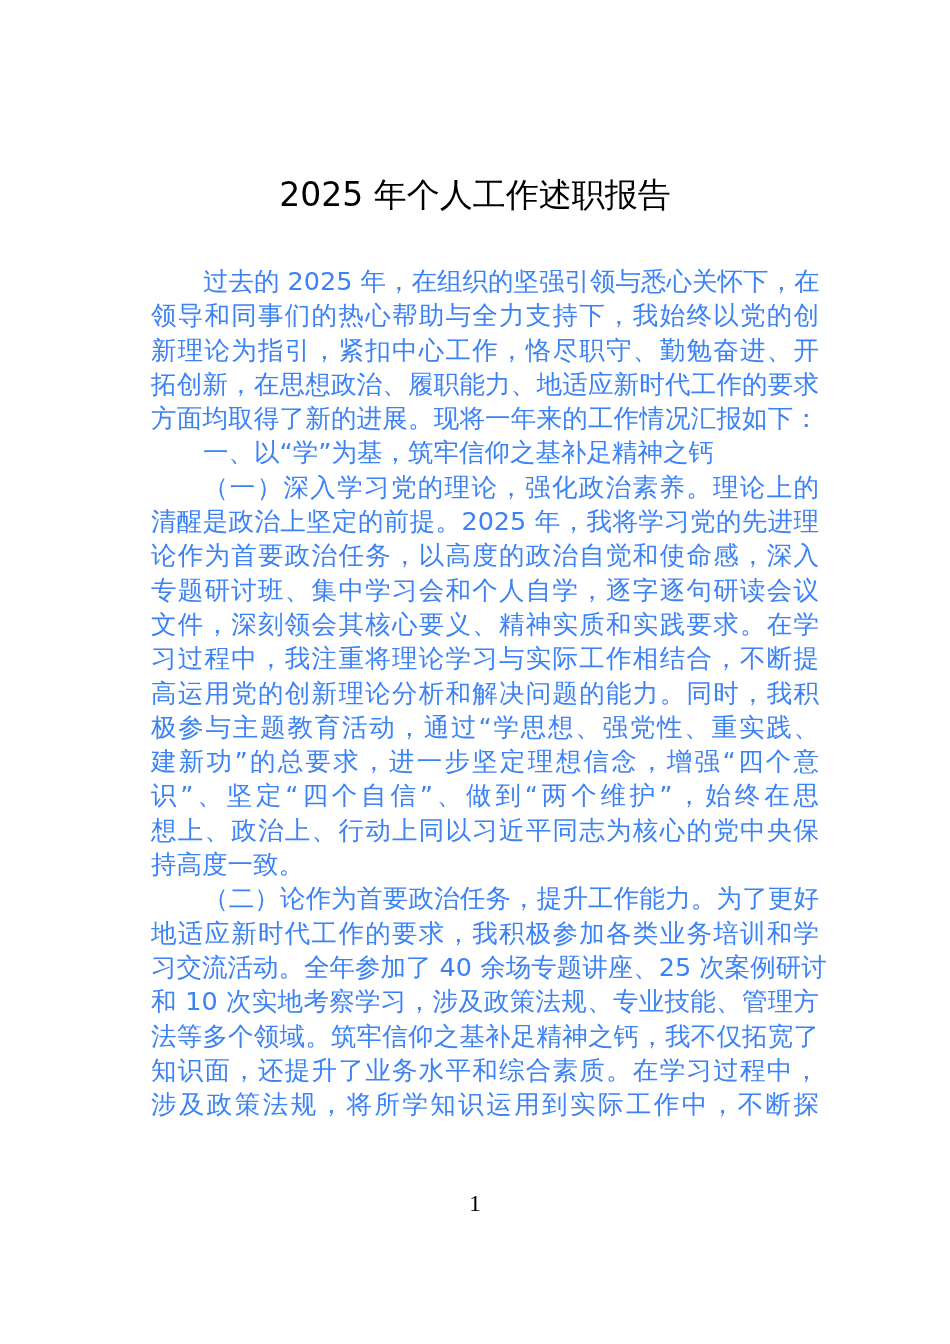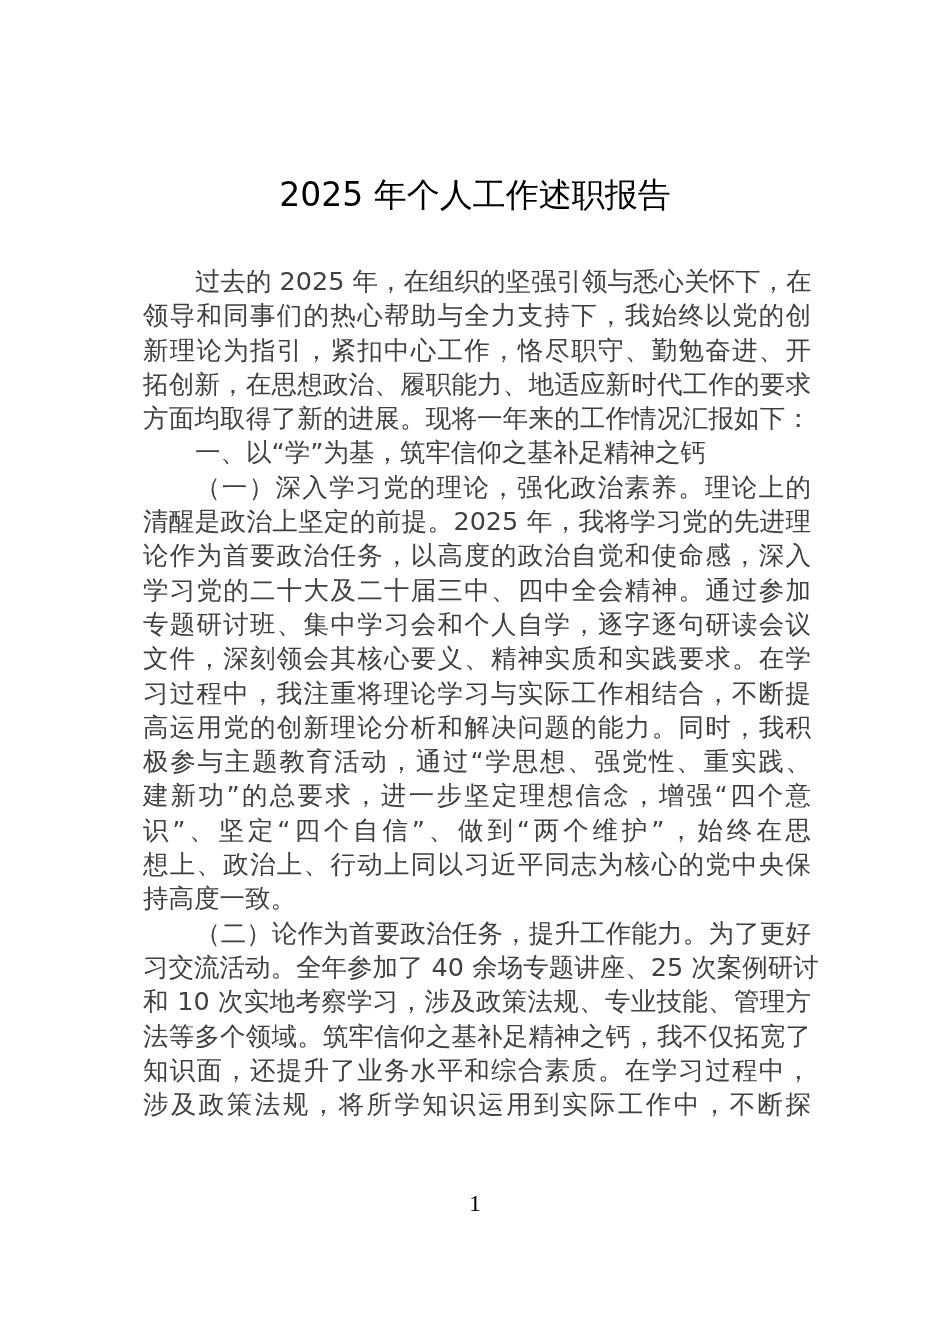--- a/index.html
+++ b/index.html
@@ -8,23 +8,23 @@
       position: absolute; left: 0; top: 0; width: 950px; height: 1344px;
       background: #ffffff; color: #000000;
     }
     .title {
       position: absolute; left: 0; width: 950px; top: 170px;
       text-align: center; font-size: 33px; line-height: 50px;
       font-family: "DejaVu Sans", sans-serif; color: #000;
       letter-spacing: 0px;
     }
     .body {
-      position: absolute; left: 143px; top: 264px; width: 668px;
+      position: absolute; left: 151px; top: 264px; width: 668px;
       font-family: "DejaVu Sans", sans-serif; font-size: 25.5px;
-      line-height: 34.3px; color: #404040;
+      line-height: 34.3px; color: #3b82f6;
     }
     .line {
       display: block; white-space: nowrap; height: 34.3px;
       text-align: justify; text-align-last: justify;
     }
     .line.indent { padding-left: 52px; }
     .line.last { text-align-last: left; }
     .line.heading { padding-left: 52px; text-align-last: left; }
     .page-number {
       position: absolute; left: 0; width: 950px; top: 1188px;
@@ -49,34 +49,34 @@
     </div>
 
     <div>
       <span class="line heading">一、以“学”为基，筑牢信仰之基补足精神之钙</span>
     </div>
 
     <div>
       <span class="line indent">（一）深入学习党的理论，强化政治素养。理论上的</span>
       <span class="line">清醒是政治上坚定的前提。2025 年，我将学习党的先进理</span>
       <span class="line">论作为首要政治任务，以高度的政治自觉和使命感，深入</span>
-      <span class="line">学习党的二十大及二十届三中、四中全会精神。通过参加</span>
       <span class="line">专题研讨班、集中学习会和个人自学，逐字逐句研读会议</span>
       <span class="line">文件，深刻领会其核心要义、精神实质和实践要求。在学</span>
       <span class="line">习过程中，我注重将理论学习与实际工作相结合，不断提</span>
       <span class="line">高运用党的创新理论分析和解决问题的能力。同时，我积</span>
       <span class="line">极参与主题教育活动，通过“学思想、强党性、重实践、</span>
       <span class="line">建新功”的总要求，进一步坚定理想信念，增强“四个意</span>
       <span class="line">识”、坚定“四个自信”、做到“两个维护”，始终在思</span>
       <span class="line">想上、政治上、行动上同以习近平同志为核心的党中央保</span>
       <span class="line last">持高度一致。</span>
     </div>
 
     <div>
       <span class="line indent">（二）论作为首要政治任务，提升工作能力。为了更好</span>
+      <span class="line">地适应新时代工作的要求，我积极参加各类业务培训和学</span>
       <span class="line">习交流活动。全年参加了 40 余场专题讲座、25 次案例研讨</span>
       <span class="line">和 10 次实地考察学习，涉及政策法规、专业技能、管理方</span>
       <span class="line">法等多个领域。筑牢信仰之基补足精神之钙，我不仅拓宽了</span>
       <span class="line">知识面，还提升了业务水平和综合素质。在学习过程中，</span>
       <span class="line">涉及政策法规，将所学知识运用到实际工作中，不断探</span>
     </div>
   </div>
 
   <div class="page-number">1</div>
 </div>

